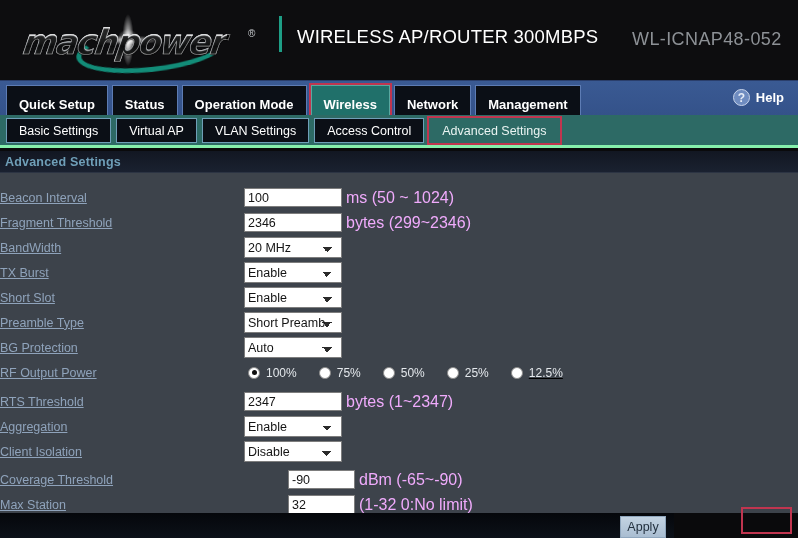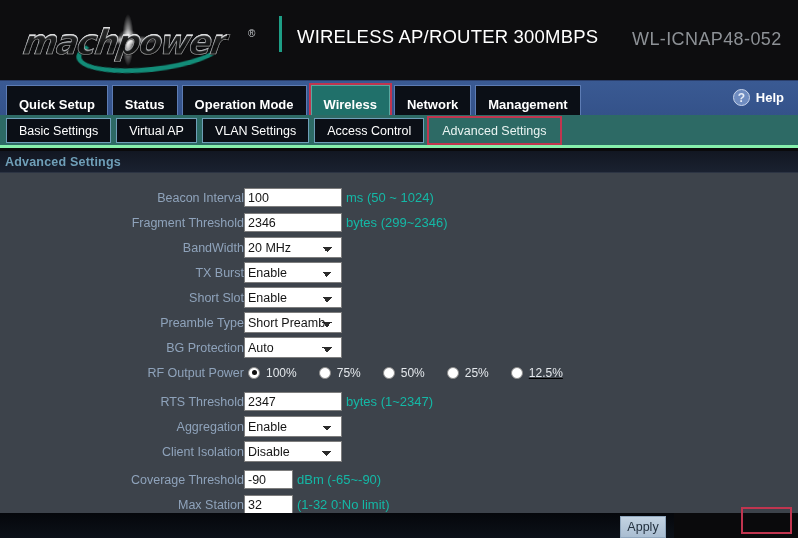--- a/index.html
+++ b/index.html
@@ -137,48 +137,48 @@
   
   .panel {
     position: absolute; left: 0; top: 173px; width: 798px; height: 340px;
     background: #3d434b;
   }
   .row {
     position: absolute; left: 0; width: 798px; height: 25px;
     display: flex; align-items: center;
   }
   .lbl {
-    width: 244px; text-align: right; 
-    font-size: 12.5px; color: #8fa3bb; white-space: nowrap;
+    width: 244px; padding-right: 5px;
+    font-size: 12.5px; color: #8fa3bb; white-space: nowrap; text-decoration: underline;
   }
   .ctl { display: flex; align-items: center; }
   input.txt {
     width: 98px; height: 19px;
     background: #ffffff; border: 1px solid #7d7d7d;
     font-family: "Liberation Sans", sans-serif;
     font-size: 12.5px; color: #141414;
     padding: 0 2px 0 3px; outline: none;
   }
-  input.txt.sm { width: 49px; }
+  input.txt.sm { width: 67px; margin-left: 44px; }
   select.sel {
     width: 98px; height: 21px;
     background: #ffffff; border: 1px solid #7d7d7d;
     font-family: "Liberation Sans", sans-serif;
     font-size: 12.5px; color: #141414;
     padding: 0 1px 0 3px; outline: none;
     -webkit-appearance: none; appearance: none;
     background-image:
       linear-gradient(45deg, transparent 50%, #2b2b2b 50%),
       linear-gradient(135deg, #2b2b2b 50%, transparent 50%);
     background-position: calc(100% - 14px) 9px, calc(100% - 9px) 9px;
     background-size: 5px 5px, 5px 5px;
     background-repeat: no-repeat;
   }
   .unit {
-    margin-left: 4px; font-size: 13px; color: #14b8a6; white-space: nowrap;
+    margin-left: 4px; font-size: 16px; color: #f0abfc; white-space: nowrap;
   }
   .radios { display: flex; align-items: center; }
   .radio-item { display: flex; align-items: center; cursor: pointer; }
   .rdo {
     width: 12px; height: 12px; border-radius: 50%;
     background: #ffffff; border: 1px solid #8a8a8a;
     display: inline-block; position: relative; flex: none;
   }
   .rdo.on::after {
     content: ""; position: absolute; left: 2.5px; top: 2.5px;

